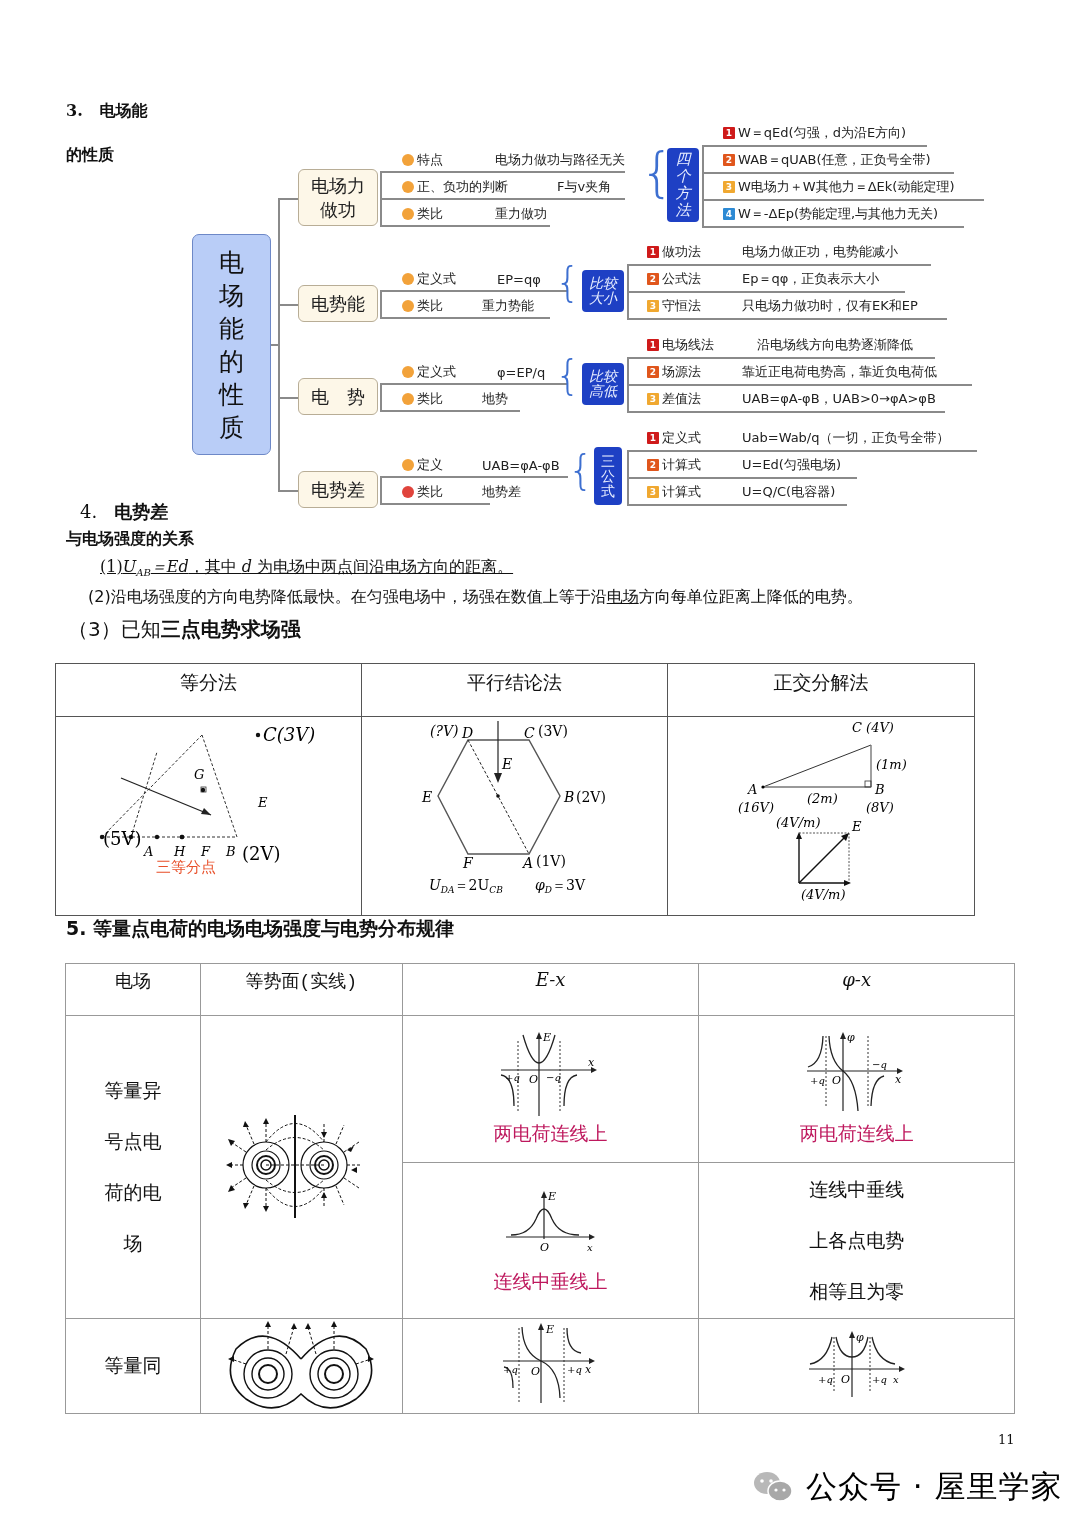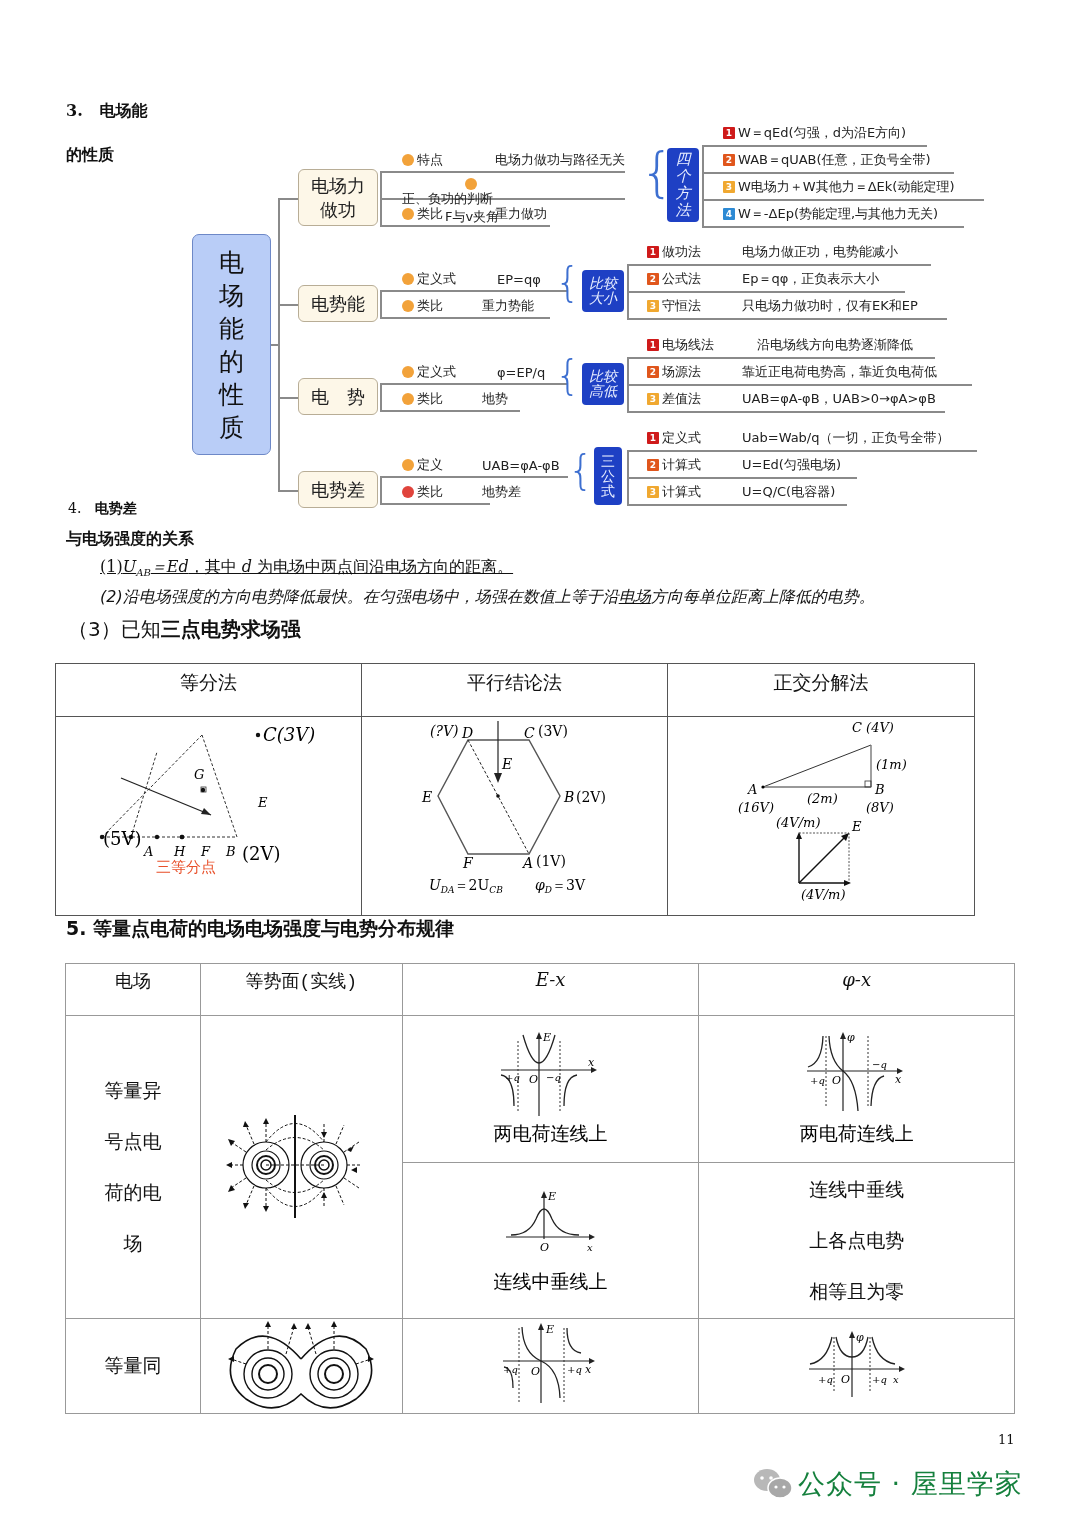--- a/index.html
+++ b/index.html
@@ -21,21 +21,21 @@
   .brace { position: absolute; color: #3d6fd0; font-size: 40px; font-weight: 200; line-height: 1; }
   
   table { border-collapse: collapse; position: absolute; }
   td, th { border: 1px solid #555; font-weight: normal; }
   .t1 th { height: 53px; font-size: 19px; text-align: center; vertical-align: top; padding-top: 6px; }
   .t1 td { height: 194px; vertical-align: top; }
   .t2 { border-color: #aaa; }
   .t2 th, .t2 td { border: 1px solid #999; }
   .t2 th { height: 52px; font-size: 18px; text-align: center; vertical-align: top; padding-top: 5px; }
   .t2 td { text-align: center; font-size: 19px; }
-  .caption { font-size: 19px; color: #000000; }
+  .caption { font-size: 19px; color: #be185d; }
 </style>
 </head>
 <body>
 
 <div class="abs h-bold" style="left:66px;top:101px;">
   <span class="serif">3.</span>&nbsp;&nbsp;&nbsp;<span>电场能</span>
 </div>
 <div class="abs h-bold" style="left:66px;top:145px;">的性质</div>
 
 <div>
@@ -61,21 +61,21 @@
   </div>
   <div class="mm-line" style="left:380px;top:171px;width:245px;"></div>
   <div class="mm-line" style="left:380px;top:198px;width:245px;"></div>
   <div class="mm-line" style="left:380px;top:225px;width:170px;"></div>
   <div class="vline" style="left:380px;top:171px;height:55px;"></div>
   <div class="mm-row" style="left:402px;top:151px;">
     <span class="emo"></span>
     <span style="width:78px">特点</span>
     <span>电场力做功与路径无关</span>
   </div>
-  <div class="mm-row" style="left:402px;top:178px;flex-direction:column;">
+  <div class="mm-row" style="left:402px;top:178px;">
     <span class="emo"></span>
     <span style="width:140px">正、负功的判断</span>
     <span>F与v夹角</span>
   </div>
   <div class="mm-row" style="left:402px;top:205px;">
     <span class="emo"></span>
     <span style="width:78px">类比</span>
     <span>重力做功</span>
   </div>
   <div class="brace" style="left:640px;top:146px;font-size:54px;">{</div>
@@ -225,28 +225,28 @@
       <span style="width:80px">计算式</span>
       <span>U=Ed(匀强电场)</span>
     </div>
   <div class="mm-row" style="left:647px;top:483px;">
       <span class="num-badge n3">3</span>
       <span style="width:80px">计算式</span>
       <span>U=Q/C(电容器)</span>
     </div>
 </div>
 
-<div class="abs" style="left:68px;top:500px;font-size:14px;">
+<div class="abs" style="left:80px;top:500px;font-size:18px;">
   <span class="serif">4.</span>&nbsp;&nbsp;&nbsp;<b>电势差</b>
 </div>
 <div class="abs h-bold" style="left:66px;top:529px;">与电场强度的关系</div>
 <div class="abs" style="left:100px;top:557px;font-size:16px;text-decoration:underline;">
   <span class="serif">(1)</span><i class="serif">U</i><sub class="serif" style="font-style:italic;font-size:10px;">AB</sub><i class="serif">＝Ed</i><span>，其中 </span><i class="serif">d</i><span> 为电场中两点间</span><span style="text-decoration:underline;">沿电场方向</span><span>的距离。</span>
 </div>
-<div class="abs" style="left:100px;top:587px;font-size:16px;font-style:italic;">
+<div class="abs" style="left:88px;top:587px;font-size:16px;">
   <span>(2)沿电场强度的方向电势降低最快。在匀强电场中，场强在数值上等于沿</span><span style="text-decoration:underline;">电场</span><span>方向每单位距离上降低的电势。</span>
 </div>
 <div class="abs" style="left:68px;top:616px;font-size:20px;">
   <span>（3）已知</span><b>三点电势求场强</b>
 </div>
 
 <table class="t1" style="left:55px;top:663px;width:916px;">
   <tbody>
       <tr>
     <th style="width:305px;">等分法</th>
@@ -539,14 +539,14 @@
 <div class="abs serif" style="left:998px;top:1432px;font-size:13px;">11</div>
 <div class="abs" style="left:752px;top:1466px;display:flex;align-items:center;">
   <svg width="42" height="34" viewBox="0 0 42 34">
     <ellipse cx="15" cy="13" rx="13" ry="11" fill="#b8b8b8"></ellipse>
     <ellipse cx="28" cy="21" rx="12" ry="10" fill="#a8a8a8" stroke="#fff" stroke-width="1.5"></ellipse>
     <circle cx="10" cy="11" r="1.8" fill="#fff"></circle>
       <circle cx="19" cy="11" r="1.8" fill="#fff"></circle>
     <circle cx="24" cy="20" r="1.6" fill="#fff"></circle>
       <circle cx="32" cy="20" r="1.6" fill="#fff"></circle>
   </svg>
-  <span style="font-size:27px;color:#15803d;margin-left:4px;letter-spacing:1px;">公众号 · 屋里学家</span>
+  <span style="font-size:31px;color:#000000;margin-left:12px;letter-spacing:1px;">公众号 · 屋里学家</span>
 </div>
 
 </body></html>

